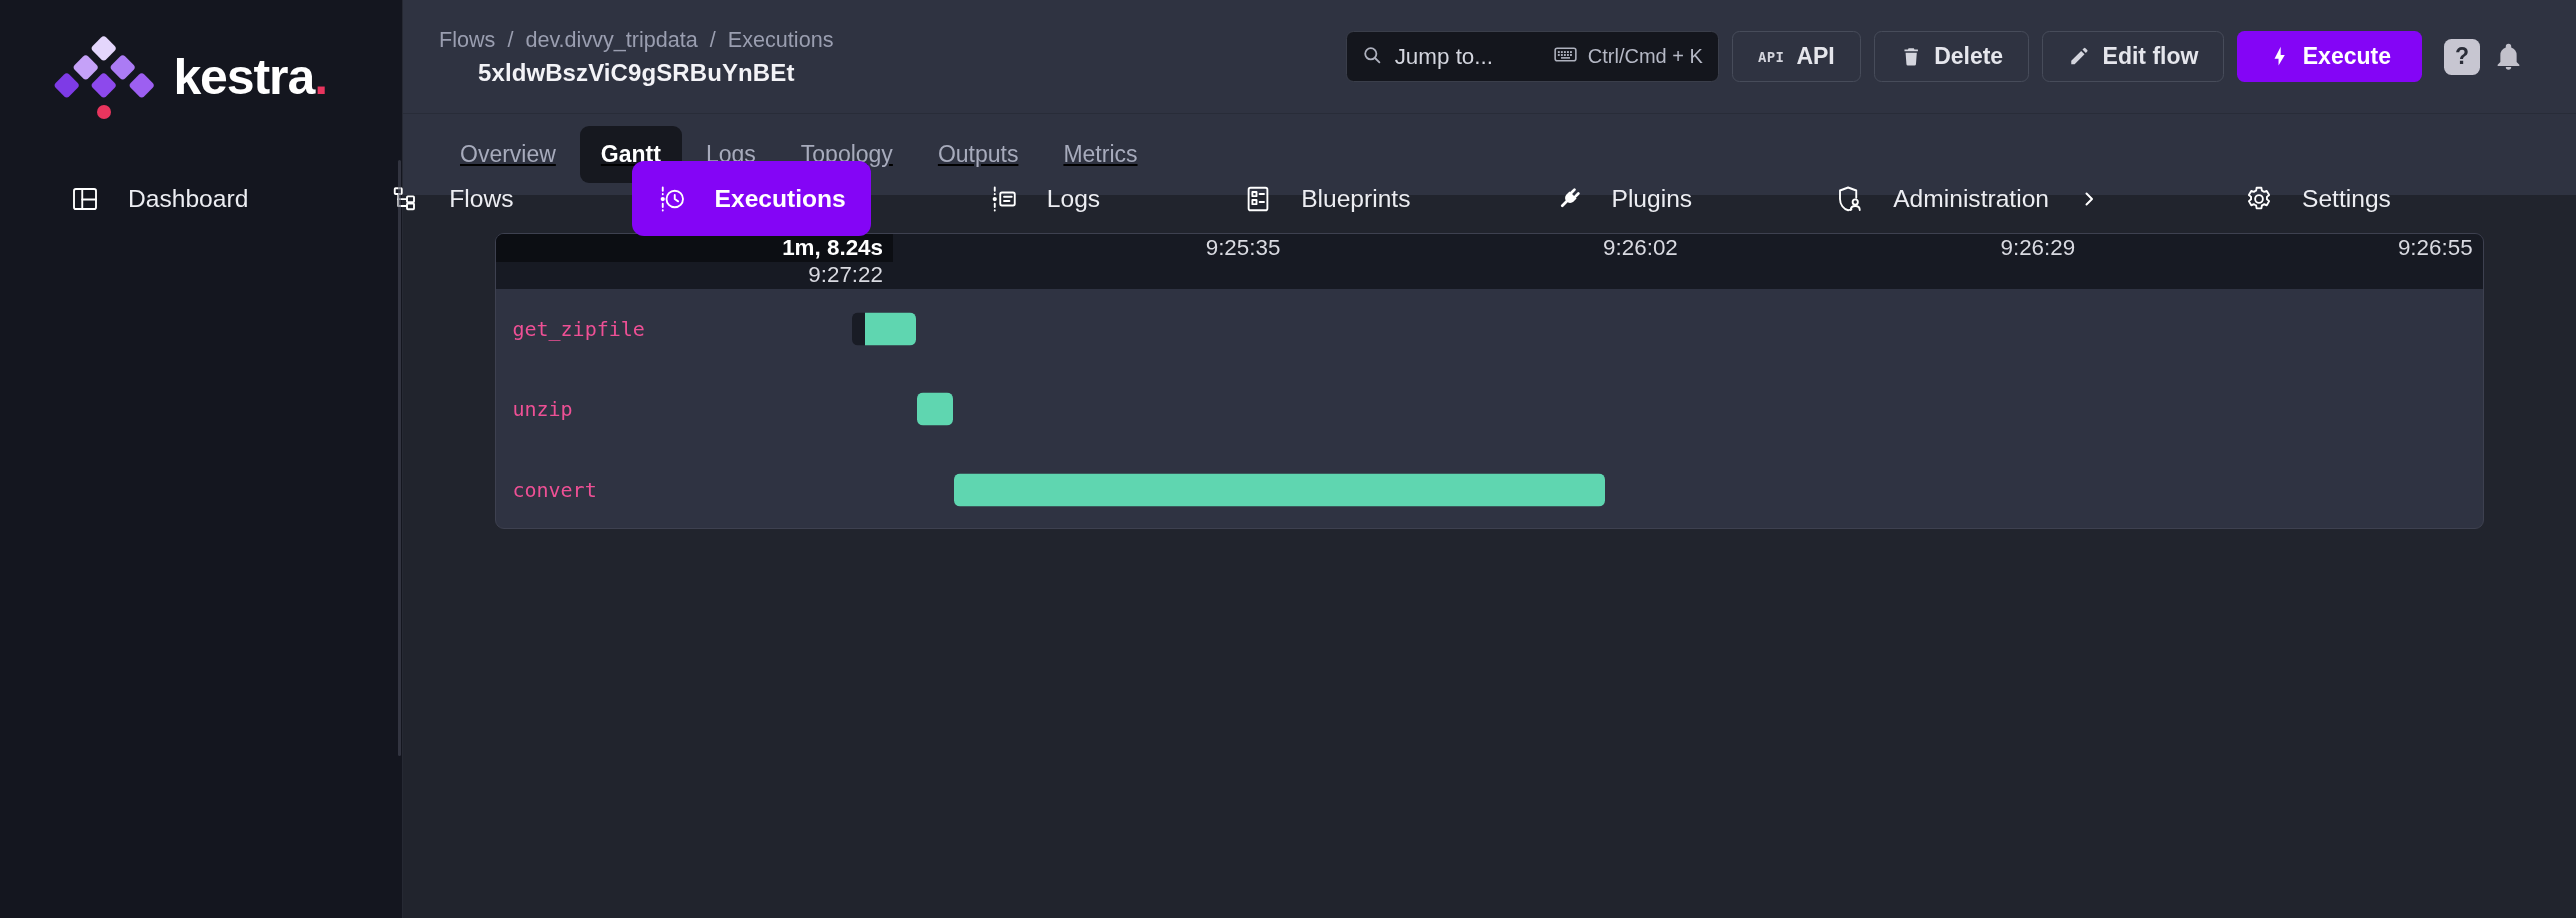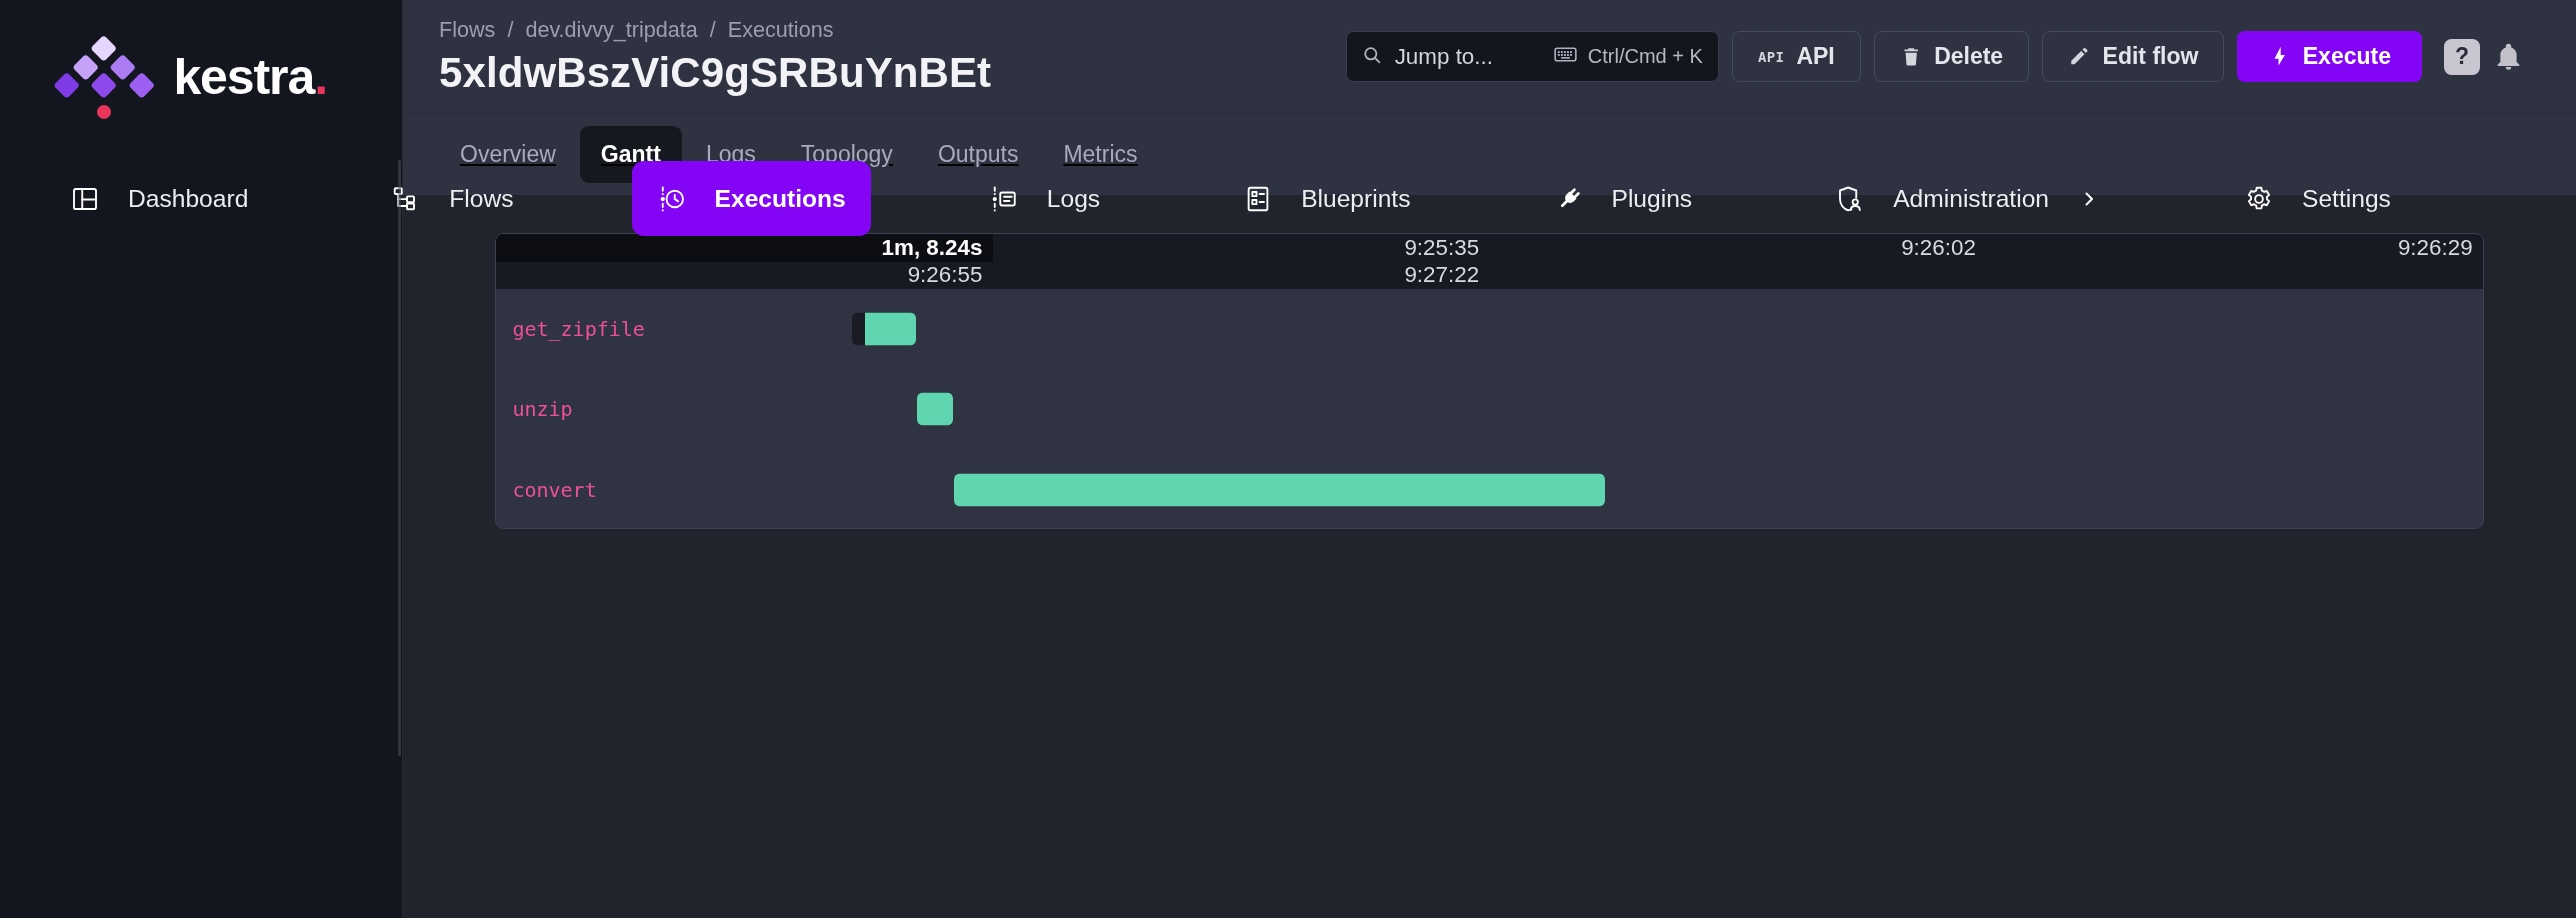--- a/index.html
+++ b/index.html
@@ -27,21 +27,21 @@
   .nav-item.selected .nav-label { font-weight:700; color:#FFFFFF; }
   .chev { margin-left:auto; display:flex; }
   .chev svg { width:24px; height:24px; stroke:#FFFFFF; fill:none; stroke-width:2; stroke-linecap:round; stroke-linejoin:round; }
 
   
   .main { flex:1; display:flex; flex-direction:column; min-width:0; }
   .topbar { height:113px; background:#2F3341; display:flex; align-items:center; padding:0 52px 0 36px; }
   .crumbs-block { display:flex; flex-direction:column; gap:6px; }
   .crumbs { display:flex; gap:12px; font-size:21.6px; color:#9A9EB0; }
   .crumb { cursor:pointer; }
-  .page-title { font-size:42px; font-weight:700; color:#F3F3F7; letter-spacing:0.1px; }
+  .page-title { font-size:24px; font-weight:700; color:#F3F3F7; letter-spacing:0.1px;text-align:center; }
 
   .top-actions { margin-left:auto; display:flex; align-items:center; gap:13px; }
   .searchbox { display:flex; align-items:center; width:373px; height:51px; background:#14161D;
                border:0.7px solid #3A3E4A; border-radius:7.5px; padding:0 15px 0 13.4px; cursor:text; }
   .searchbox .mag svg { width:24px; height:24px; stroke:#AEB1BE; fill:none; stroke-width:1.8; stroke-linecap:round; }
   .search-ph { margin-left:10.4px; font-size:22.4px; color:#D3D5DE; }
   .shortcut { margin-left:auto; display:flex; align-items:center; gap:9px; color:#B5B8C5; font-size:20px; }
   .kbd-icon svg { width:27px; height:27px; stroke:#AEB1BE; fill:none; stroke-width:1.4; }
 
   .btn { display:flex; align-items:center; gap:12px; height:51px; padding:0 25px; border-radius:7.5px;
@@ -59,21 +59,21 @@
   
   .tabsbar { height:82px; background:#2F3341; border-top:1.5px solid #282C38; display:flex; align-items:center; padding:0 36px; gap:3px;text-decoration:underline; }
   .tab { padding:0 21px; height:57px; display:flex; align-items:center; border-radius:9px;
          font-size:23px; color:#A7ABBC; cursor:pointer; }
   .tab.active { background:#16181F; color:#FFFFFF; font-weight:700; }
 
   
   .content { flex:1; background:#21242D; }
   .gantt { margin:38px 0 0 92px; width:1989px; height:296px; background:#2F3342;
            border:0.7px solid #3E4150; border-radius:9px; overflow:hidden; }
-  .g-head { height:55px; display:grid; grid-template-columns:repeat(4, 1fr); background:#171A23; }
+  .g-head { height:55px; display:grid; grid-template-columns:repeat(5, 1fr); background:#171A23; }
   .g-cell { display:flex; align-items:center; justify-content:flex-end; padding-right:10.4px; }
   .g-cell.duration { background:#0C0E13; color:#FFFFFF; font-weight:700; font-size:22.4px; }
   .g-cell.tick { color:#D9DAE1; font-size:22.4px; }
   .g-body { height:241px; display:flex; flex-direction:column; }
   .g-row { position:relative; flex:1; }
   .task-label { position:absolute; left:16.4px; top:50%; transform:translateY(-50%);
                 font-family:"DejaVu Sans Mono", monospace; font-size:20px; color:#EE5095; cursor:pointer; }
   .bar { position:absolute; top:50%; transform:translateY(-50%); height:33px; border-radius:6px;
          overflow:hidden; display:flex; cursor:pointer; }
   .bar .queue { background:#191C25; height:100%; flex-shrink:0; }

